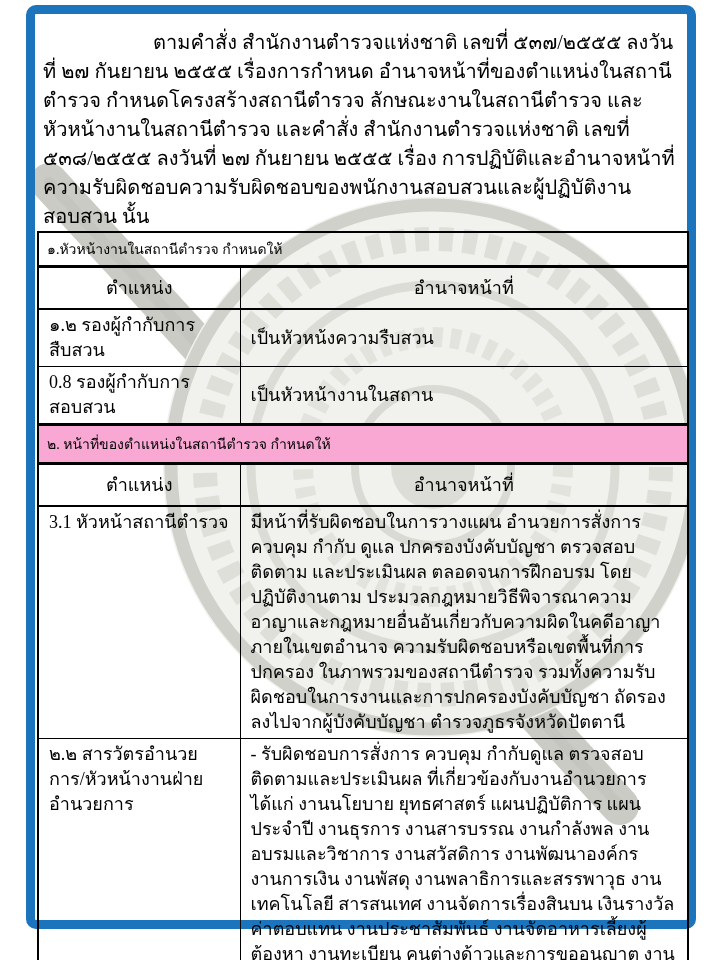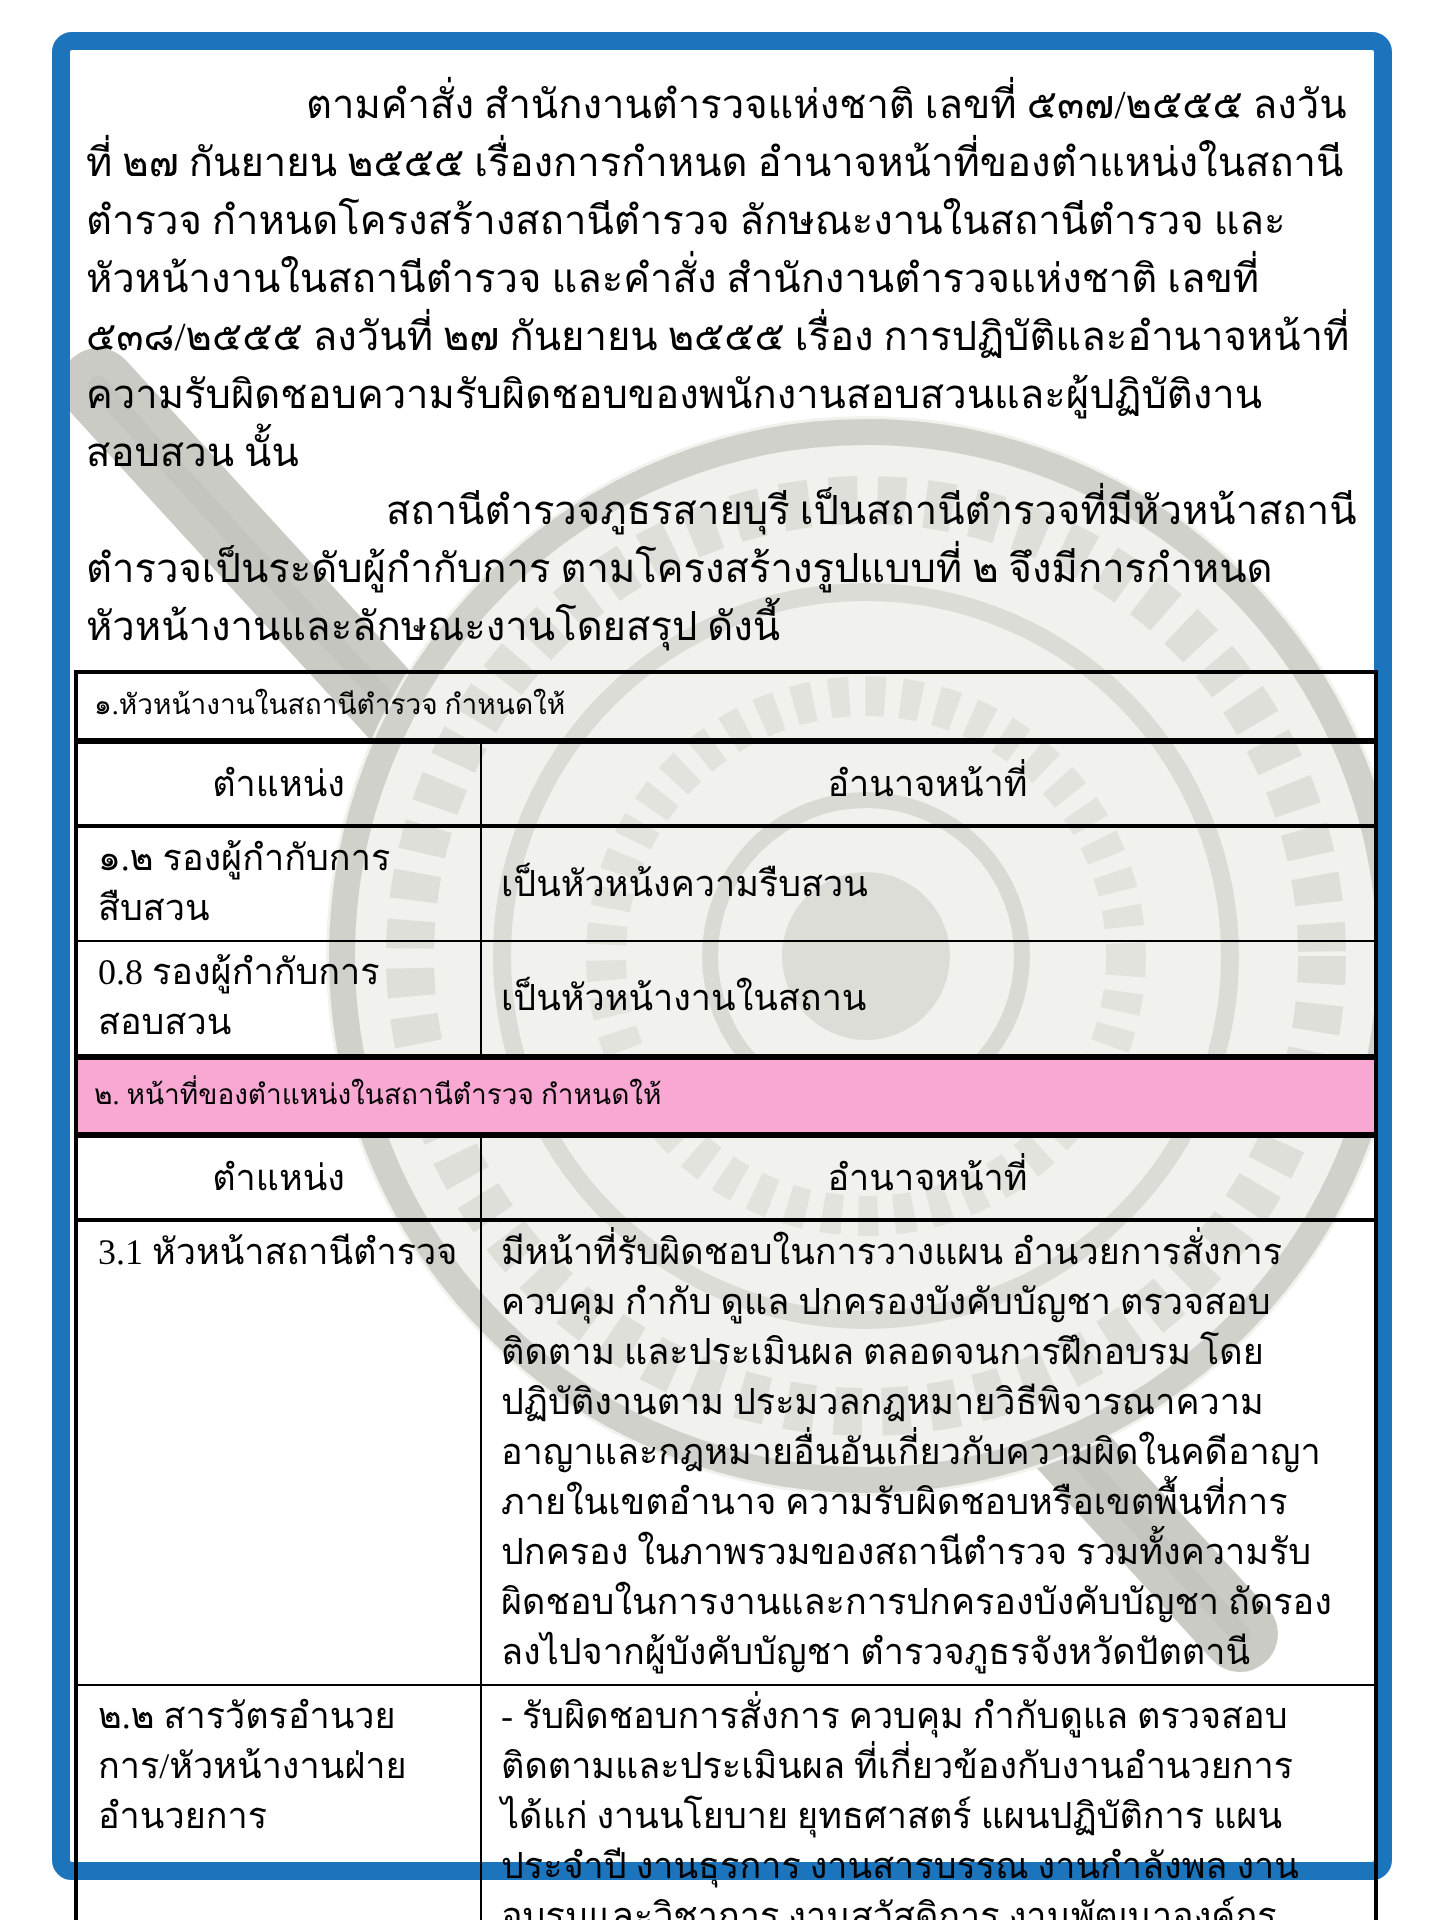--- a/index.html
+++ b/index.html
@@ -6,21 +6,21 @@
   body{
     width:720px;height:960px;
     background:#ffffff;
     font-family:"Liberation Serif","DejaVu Serif",serif;
     color:#000;
     overflow:hidden;
     position:relative;
   }
   .slide-frame{
     position:absolute;
-    left:26px;top:16px;
+    left:26px;top:5px;
     width:670px;height:924px;
     box-sizing:border-box;
     border:9px solid #1b74bc;
     border-radius:10px;
     background:#fff;
   }
   .content{
     position:relative;
     width:100%;height:100%;
     box-sizing:border-box;
@@ -104,21 +104,20 @@
         <circle cx="398" cy="453" r="228" fill="none" stroke="#dadad4" stroke-width="24" stroke-dasharray="14 10"></circle>
         <circle cx="398" cy="453" r="182" fill="none" stroke="#d6d6d0" stroke-width="9"></circle>
         <circle cx="398" cy="453" r="130" fill="none" stroke="#dedfd8" stroke-width="20" stroke-dasharray="10 8"></circle>
         <circle cx="398" cy="453" r="78" fill="none" stroke="#d4d4ce" stroke-width="8"></circle>
         <circle cx="398" cy="453" r="42" fill="#d8d8d2"></circle>
       </g>
     </svg>
 
     <div class="layer">
       <p class="intro p1">ตามคำสั่ง สำนักงานตำรวจแห่งชาติ เลขที่ ๕๓๗/๒๕๕๕ ลงวันที่ ๒๗ กันยายน ๒๕๕๕ เรื่องการกำหนด อำนาจหน้าที่ของตำแหน่งในสถานีตำรวจ กำหนดโครงสร้างสถานีตำรวจ ลักษณะงานในสถานีตำรวจ และหัวหน้างานในสถานีตำรวจ และคำสั่ง สำนักงานตำรวจแห่งชาติ เลขที่ ๕๓๘/๒๕๕๕ ลงวันที่ ๒๗ กันยายน ๒๕๕๕ เรื่อง การปฏิบัติและอำนาจหน้าที่ความรับผิดชอบความรับผิดชอบของพนักงานสอบสวนและผู้ปฏิบัติงานสอบสวน นั้น</p>
-      <p class="intro p2">สถานีตำรวจภูธรสายบุรี เป็นสถานีตำรวจที่มีหัวหน้าสถานีตำรวจเป็นระดับผู้กำกับการ ตามโครงสร้างรูปแบบที่ ๒ จึงมีการกำหนดหัวหน้างานและลักษณะงานโดยสรุป ดังนี้</p>
 
       <table class="duties">
         <colgroup>
             <col class="c1">
             <col class="c2">
           </colgroup>
 
         <tbody>
             <tr class="band">
           <td colspan="2">๑.หัวหน้างานในสถานีตำรวจ กำหนดให้</td>

